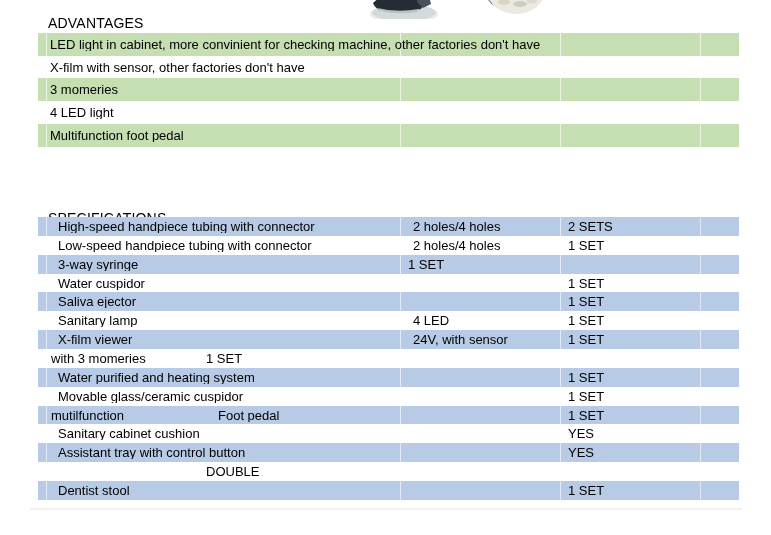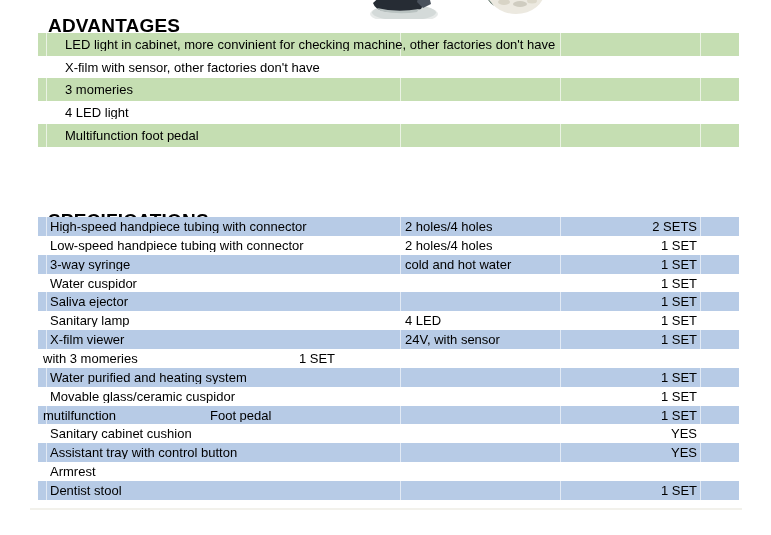--- a/index.html
+++ b/index.html
@@ -14,39 +14,39 @@
   .page { position:absolute; inset:0; }
 
   
   .photo { position:absolute; top:0; overflow:hidden; }
   .photo-pedal { left:367px; width:76px; height:19px; }
   .photo-stool { left:486px; width:61px; height:14px; }
 
   
   .heading {
     position:absolute; left:48px;
-    font-size:19px; font-weight:bold; letter-spacing:.2px;
+    font-size:14px; font-weight:normal; letter-spacing:.2px;
     white-space:nowrap;
   }
   .heading-adv  { top:15px; }
   .heading-spec { top:210px; }
 
   
   .tbl { position:absolute; left:38px; width:701px; }
   .tbl-adv  { top:33px; }
   .tbl-spec { top:217px; }
 
   .row {
     display:flex; align-items:center;
     font-size:13px; line-height:1;
     box-sizing:border-box;
     white-space:nowrap;
   }
   .tbl-adv  .row { height:22.72px; }
-  .tbl-spec .row { height:18.87px; }
+  .tbl-spec .row { height:18.87px;padding-left:8px; }
 
   
   .tbl-adv .row:nth-child(odd) {
     background-color:#c5deb2;
     background-image:
       linear-gradient(rgba(255,255,255,.65),rgba(255,255,255,.65)),
       linear-gradient(rgba(255,255,255,.65),rgba(255,255,255,.65)),
       linear-gradient(rgba(255,255,255,.65),rgba(255,255,255,.65)),
       linear-gradient(rgba(255,255,255,.65),rgba(255,255,255,.65));
     background-repeat:no-repeat;
@@ -59,24 +59,24 @@
       linear-gradient(rgba(255,255,255,.6),rgba(255,255,255,.6)),
       linear-gradient(rgba(255,255,255,.6),rgba(255,255,255,.6)),
       linear-gradient(rgba(255,255,255,.6),rgba(255,255,255,.6)),
       linear-gradient(rgba(255,255,255,.6),rgba(255,255,255,.6));
     background-repeat:no-repeat;
     background-size:1px 100%;
     background-position:8px 0, 362px 0, 522px 0, 662px 0;
   }
 
   .cell { box-sizing:border-box; overflow:hidden; }
-  .cell-full   { flex:1 1 auto; padding-left:27px; }
+  .cell-full   { flex:1 1 auto; padding-left:12px; }
   .cell-item   { flex:0 0 362px; padding-left:12px; }
   .cell-detail { flex:0 0 160px; padding-left:5px; }
-  .cell-qty    { flex:0 0 140px; text-align:right; padding-right:3px; }
+  .cell-qty    { flex:0 0 140px; text-align:left; padding-right:3px; }
   .cell-tail   { flex:0 0 39px; }
 
   
   .bottom-rule {
     position:absolute; left:30px; top:508px;
     width:712px; height:2px; background:#f2f1eb;
   }
 </style>
 </head>
 <body>
@@ -135,21 +135,20 @@
     <div class="cell cell-tail"></div>
   </div>
       <div class="row">
     <div class="cell cell-item">Low-speed handpiece tubing with connector</div>
     <div class="cell cell-detail">2 holes/4 holes</div>
     <div class="cell cell-qty">1 SET</div>
     <div class="cell cell-tail"></div>
   </div>
       <div class="row">
     <div class="cell cell-item">3-way syringe</div>
-    <div class="cell cell-detail">cold and hot water</div>
     <div class="cell cell-qty">1 SET</div>
     <div class="cell cell-tail"></div>
   </div>
       <div class="row">
     <div class="cell cell-item">Water cuspidor</div>
     <div class="cell cell-detail"></div>
     <div class="cell cell-qty">1 SET</div>
     <div class="cell cell-tail"></div>
   </div>
       <div class="row">
@@ -199,22 +198,22 @@
     <div class="cell cell-qty">YES</div>
     <div class="cell cell-tail"></div>
   </div>
       <div class="row">
     <div class="cell cell-item">Assistant tray with control button</div>
     <div class="cell cell-detail"></div>
     <div class="cell cell-qty">YES</div>
     <div class="cell cell-tail"></div>
   </div>
       <div class="row">
-    <div class="cell cell-item">Armrest</div>
-    <div class="cell cell-detail"></div>
+    <div class="cell cell-detail"></div>
+    <div class="cell cell-qty">DOUBLE</div>
     <div class="cell cell-tail"></div>
   </div>
       <div class="row">
     <div class="cell cell-item">Dentist stool</div>
     <div class="cell cell-detail"></div>
     <div class="cell cell-qty">1 SET</div>
     <div class="cell cell-tail"></div>
   </div>
     </div>
 

